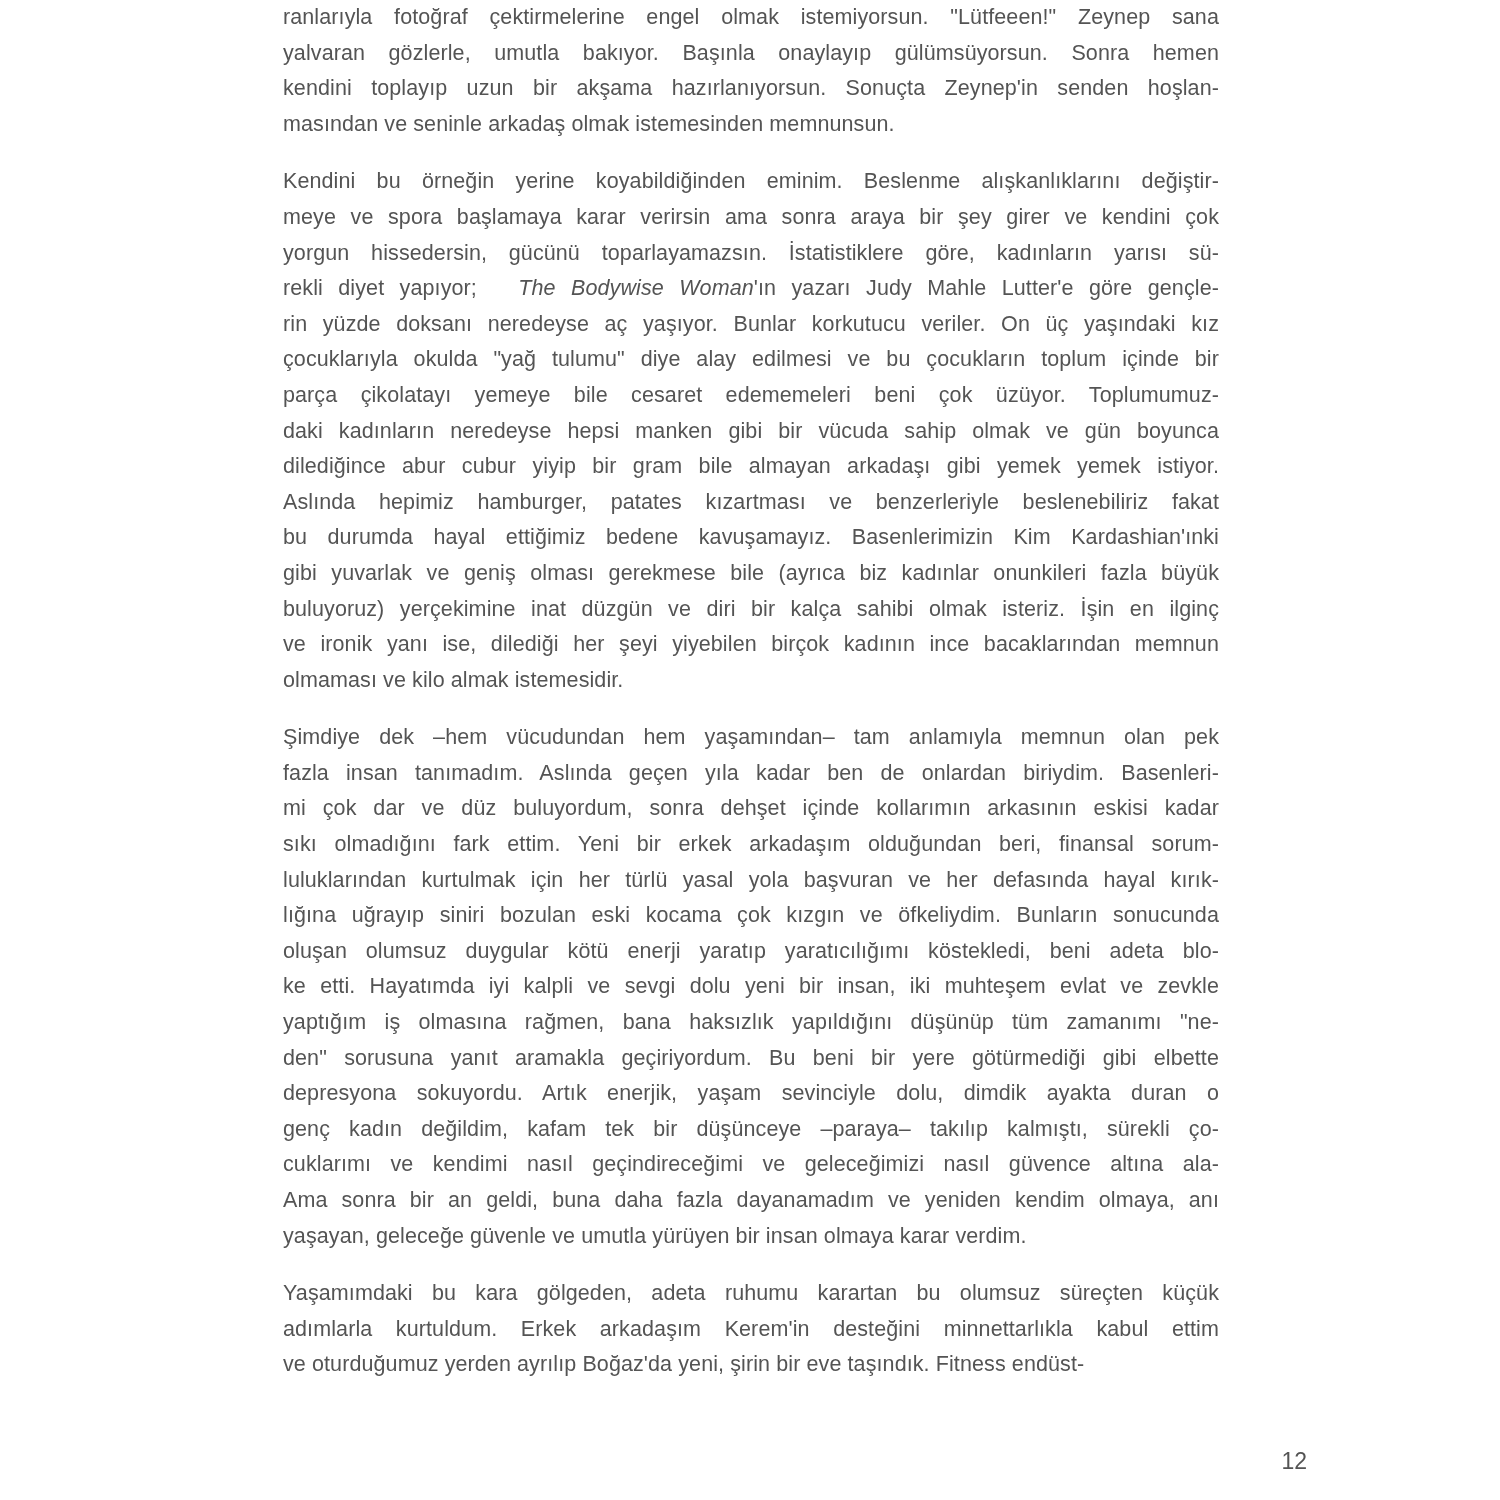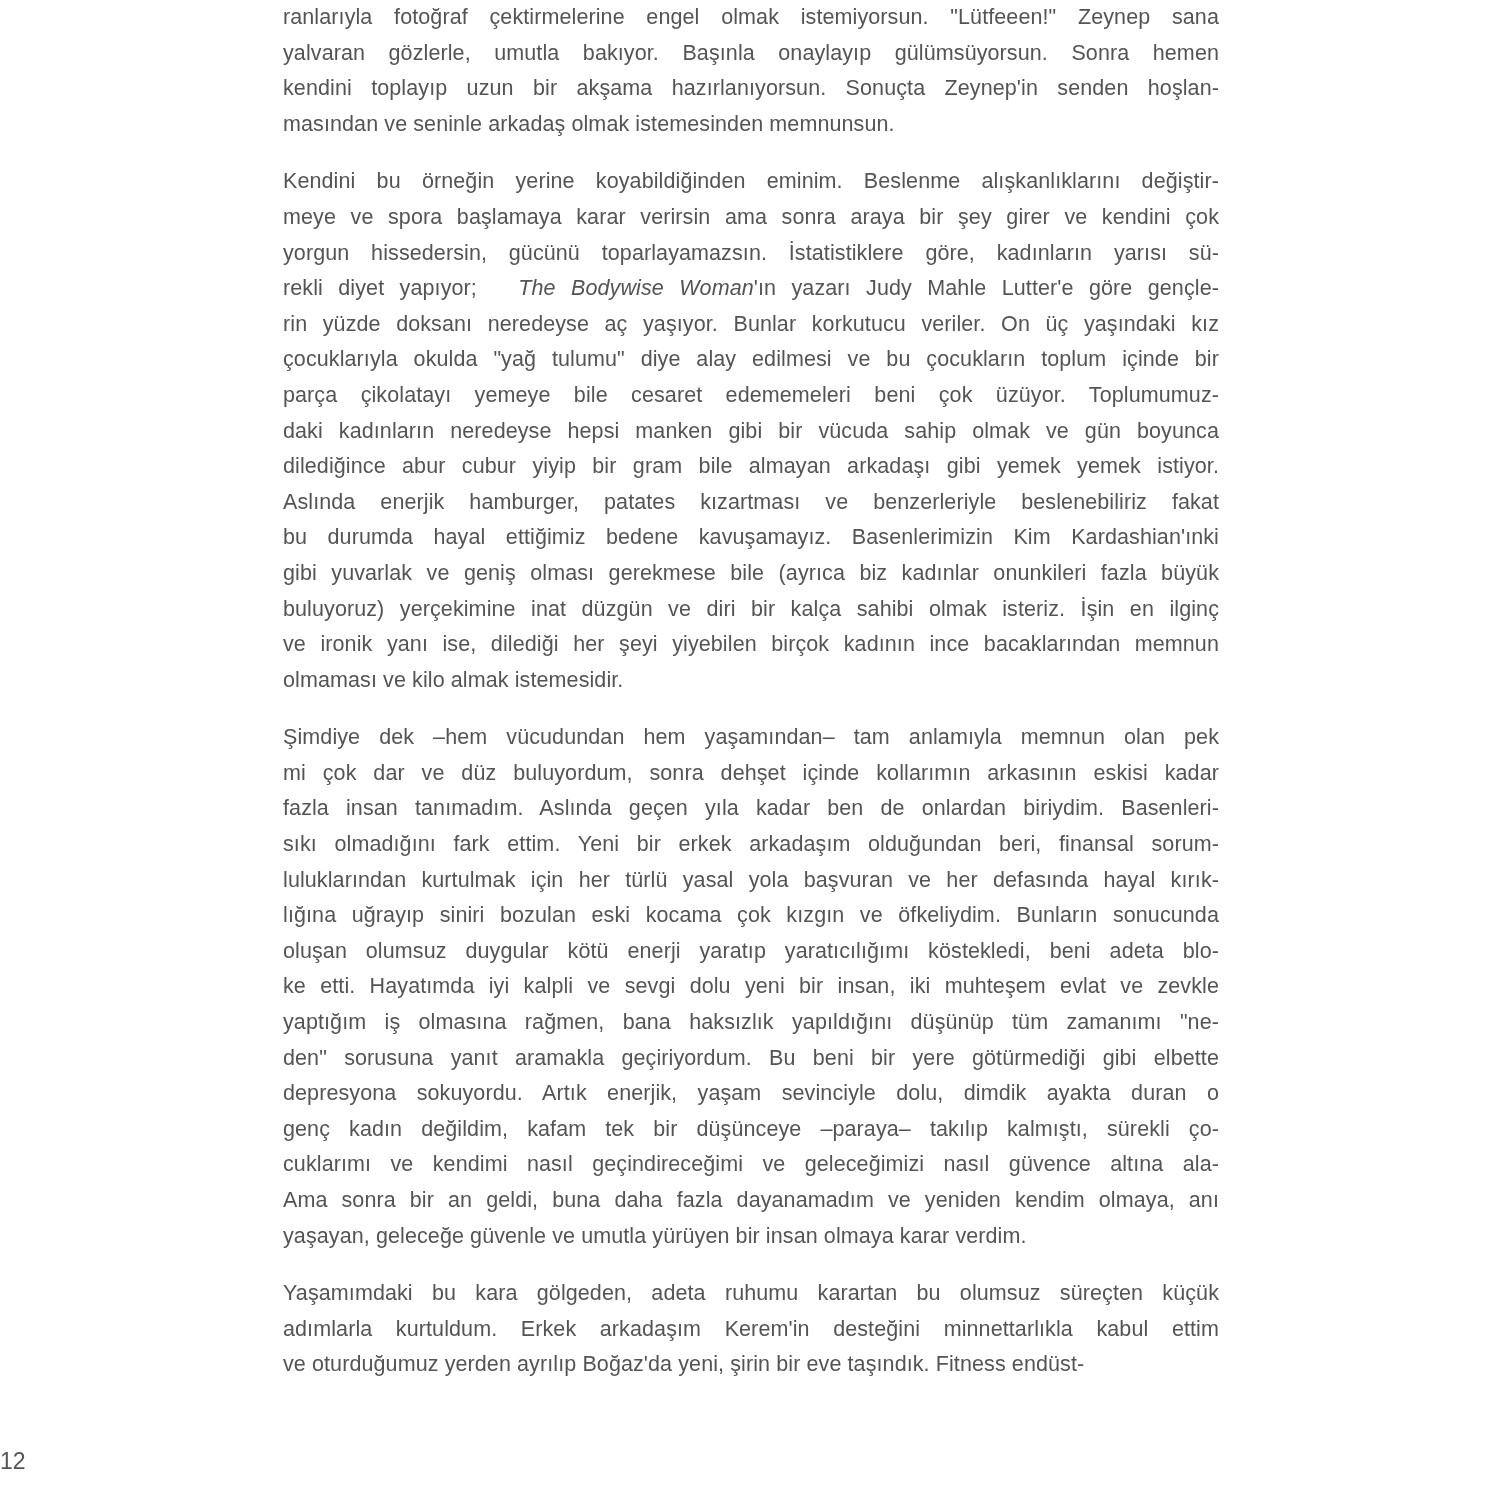--- a/index.html
+++ b/index.html
@@ -41,21 +41,21 @@
   }
   .em {
     font-style: italic;
     margin-left: 26px;
   }
   .page-number {
     position: absolute;
     top: 1448px;
     left: 0;
     width: 100%;
-    text-align: left;
+    text-align: right;
     color: #545454;
     font-size: 23px;
     font-weight: 300;
   }
 </style>
 </head>
 <body>
 
 <div class="page">
   <div class="text-block">
@@ -68,31 +68,31 @@
       <div class="para">
         <div class="line"><span>Kendini bu örneğin yerine koyabildiğinden eminim. Beslenme alışkanlıklarını değiştir-</span></div>
         <div class="line"><span>meye ve spora başlamaya karar verirsin ama sonra araya bir şey girer ve kendini çok</span></div>
         <div class="line"><span>yorgun hissedersin, gücünü toparlayamazsın. İstatistiklere göre, kadınların yarısı sü-</span></div>
         <div class="line"><span>rekli diyet yapıyor; </span><span class="em">The Bodywise Woman</span><span>'ın yazarı Judy Mahle Lutter'e göre gençle-</span></div>
         <div class="line"><span>rin yüzde doksanı neredeyse aç yaşıyor. Bunlar korkutucu veriler. On üç yaşındaki kız</span></div>
         <div class="line"><span>çocuklarıyla okulda "yağ tulumu" diye alay edilmesi ve bu çocukların toplum içinde bir</span></div>
         <div class="line"><span>parça çikolatayı yemeye bile cesaret edememeleri beni çok üzüyor. Toplumumuz-</span></div>
         <div class="line"><span>daki kadınların neredeyse hepsi manken gibi bir vücuda sahip olmak ve gün boyunca</span></div>
         <div class="line"><span>dilediğince abur cubur yiyip bir gram bile almayan arkadaşı gibi yemek yemek istiyor.</span></div>
-        <div class="line"><span>Aslında enerjik hamburger, patates kızartması ve benzerleriyle beslenebiliriz fakat</span></div>
+        <div class="line"><span>Aslında hepimiz hamburger, patates kızartması ve benzerleriyle beslenebiliriz fakat</span></div>
         <div class="line"><span>bu durumda hayal ettiğimiz bedene kavuşamayız. Basenlerimizin Kim Kardashian'ınki</span></div>
         <div class="line"><span>gibi yuvarlak ve geniş olması gerekmese bile (ayrıca biz kadınlar onunkileri fazla büyük</span></div>
         <div class="line"><span>buluyoruz) yerçekimine inat düzgün ve diri bir kalça sahibi olmak isteriz. İşin en ilginç</span></div>
         <div class="line"><span>ve ironik yanı ise, dilediği her şeyi yiyebilen birçok kadının ince bacaklarından memnun</span></div>
         <div class="line last"><span>olmaması ve kilo almak istemesidir.</span></div>
       </div>
       <div class="para">
         <div class="line"><span>Şimdiye dek –hem vücudundan hem yaşamından– tam anlamıyla memnun olan pek</span></div>
+        <div class="line"><span>fazla insan tanımadım. Aslında geçen yıla kadar ben de onlardan biriydim. Basenleri-</span></div>
         <div class="line"><span>mi çok dar ve düz buluyordum, sonra dehşet içinde kollarımın arkasının eskisi kadar</span></div>
-        <div class="line"><span>fazla insan tanımadım. Aslında geçen yıla kadar ben de onlardan biriydim. Basenleri-</span></div>
         <div class="line"><span>sıkı olmadığını fark ettim. Yeni bir erkek arkadaşım olduğundan beri, finansal sorum-</span></div>
         <div class="line"><span>luluklarından kurtulmak için her türlü yasal yola başvuran ve her defasında hayal kırık-</span></div>
         <div class="line"><span>lığına uğrayıp siniri bozulan eski kocama çok kızgın ve öfkeliydim. Bunların sonucunda</span></div>
         <div class="line"><span>oluşan olumsuz duygular kötü enerji yaratıp yaratıcılığımı köstekledi, beni adeta blo-</span></div>
         <div class="line"><span>ke etti. Hayatımda iyi kalpli ve sevgi dolu yeni bir insan, iki muhteşem evlat ve zevkle</span></div>
         <div class="line"><span>yaptığım iş olmasına rağmen, bana haksızlık yapıldığını düşünüp tüm zamanımı "ne-</span></div>
         <div class="line"><span>den" sorusuna yanıt aramakla geçiriyordum. Bu beni bir yere götürmediği gibi elbette</span></div>
         <div class="line"><span>depresyona sokuyordu. Artık enerjik, yaşam sevinciyle dolu, dimdik ayakta duran o</span></div>
         <div class="line"><span>genç kadın değildim, kafam tek bir düşünceye –paraya– takılıp kalmıştı, sürekli ço-</span></div>
         <div class="line"><span>cuklarımı ve kendimi nasıl geçindireceğimi ve geleceğimizi nasıl güvence altına ala-</span></div>

